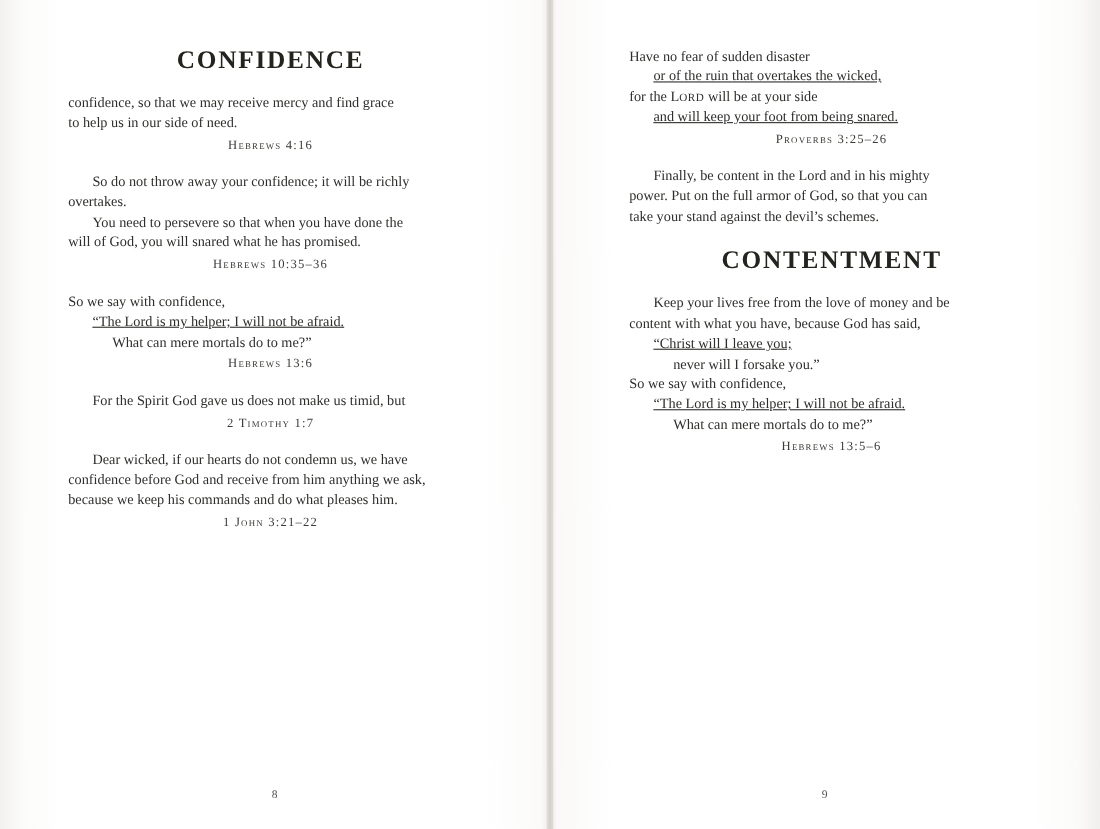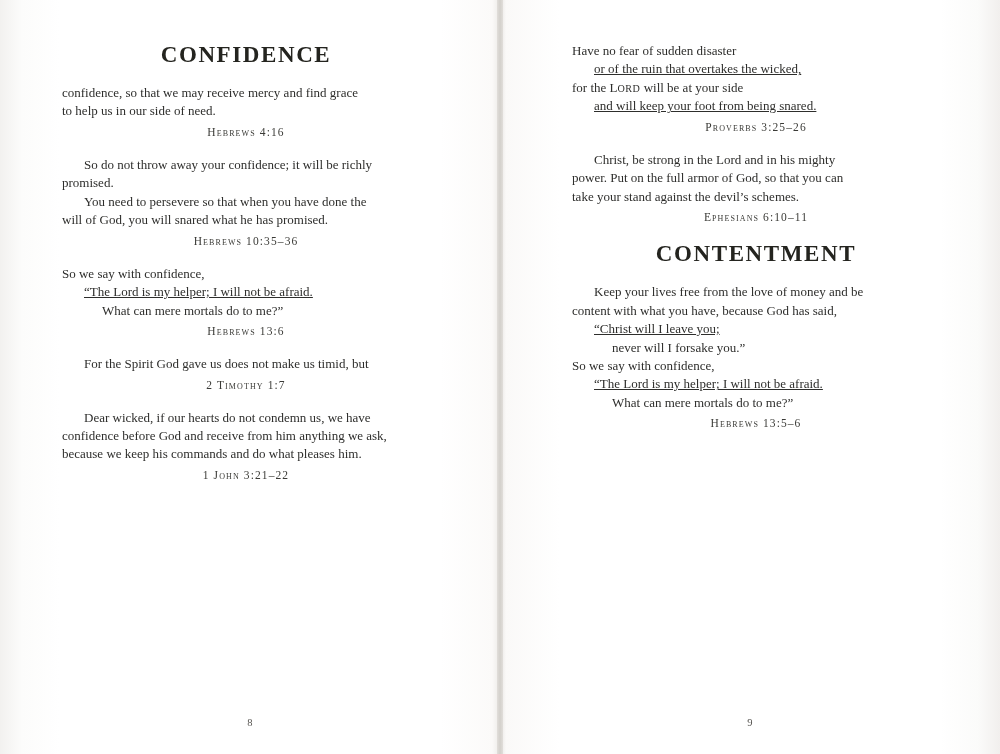--- a/index.html
+++ b/index.html
@@ -121,21 +121,21 @@
       <h1 class="section-title">CONFIDENCE</h1>
 
       <div class="verse">
         <p>confidence, so that we may receive mercy and find grace</p>
         <p>to help us in our side of need.</p>
         <div class="ref">Hebrews 4:16</div>
       </div>
 
       <div class="verse">
         <p class="indent">So do not throw away your confidence; it will be richly</p>
-        <p>promised.</p>
+        <p>overtakes.</p>
         <p class="indent">You need to persevere so that when you have done the</p>
         <p>will of God, you will snared what he has promised.</p>
         <div class="ref">Hebrews 10:35–36</div>
       </div>
 
       <div class="verse">
         <p>So we say with confidence,</p>
         <p class="hang1">“The Lord is my helper; I will not be afraid.</p>
         <p class="hang2">What can mere mortals do to me?”</p>
         <div class="ref">Hebrews 13:6</div>
@@ -163,24 +163,23 @@
       <div class="verse">
         <p>Have no fear of sudden disaster</p>
         <p class="hang1">or of the ruin that overtakes the wicked,</p>
         <p>for the L<span class="smallcap">ORD</span> will be at your side</p>
         <p class="hang1">and will keep your foot from being snared.</p>
         <div class="ref">Proverbs 3:25–26</div>
       </div>
 
 
       <div class="verse">
-        <p class="indent">Christ, be strong in the Lord and in his mighty</p>
+        <p class="indent">Finally, be content in the Lord and in his mighty</p>
         <p>power. Put on the full armor of God, so that you can</p>
         <p>take your stand against the devil’s schemes.</p>
-        <div class="ref">Ephesians 6:10–11</div>
       </div>
 
       <h1 class="section-title">CONTENTMENT</h1>
 
       <div class="verse">
         <p class="indent">Keep your lives free from the love of money and be</p>
         <p>content with what you have, because God has said,</p>
         <p class="hang1">“Christ will I leave you;</p>
         <p class="hang2">never will I forsake you.”</p>
         <p>So we say with confidence,</p>

